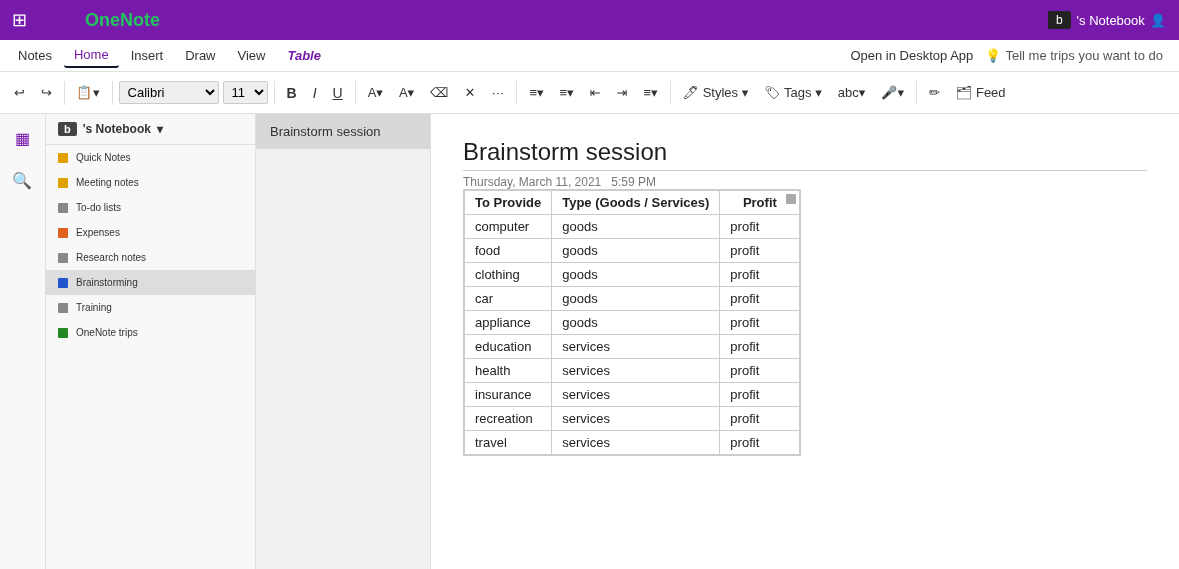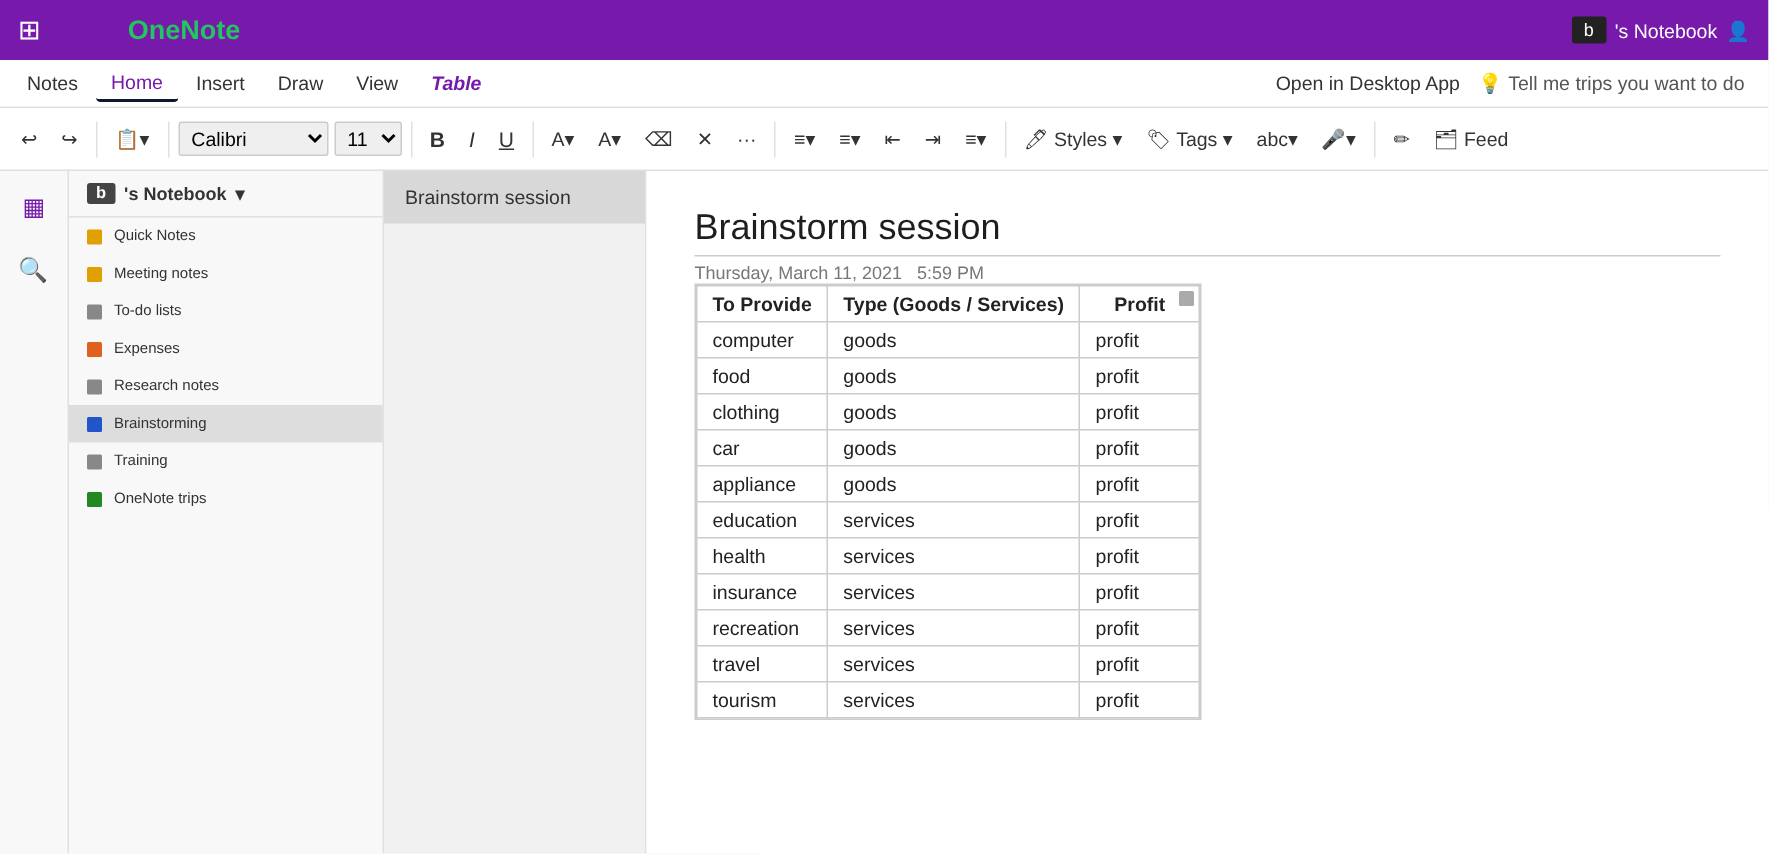--- a/index.html
+++ b/index.html
@@ -456,22 +456,17 @@
             <tr>
               <td>recreation</td>
               <td>services</td>
               <td>profit</td>
             </tr>
             <tr>
               <td>travel</td>
               <td>services</td>
               <td>profit</td>
             </tr>
-            <tr>
-              <td>tourism</td>
-              <td>services</td>
-              <td>profit</td>
-            </tr>
           </tbody>
       </table>
     </div>
   </div>
 </div>
 
 </body></html>

